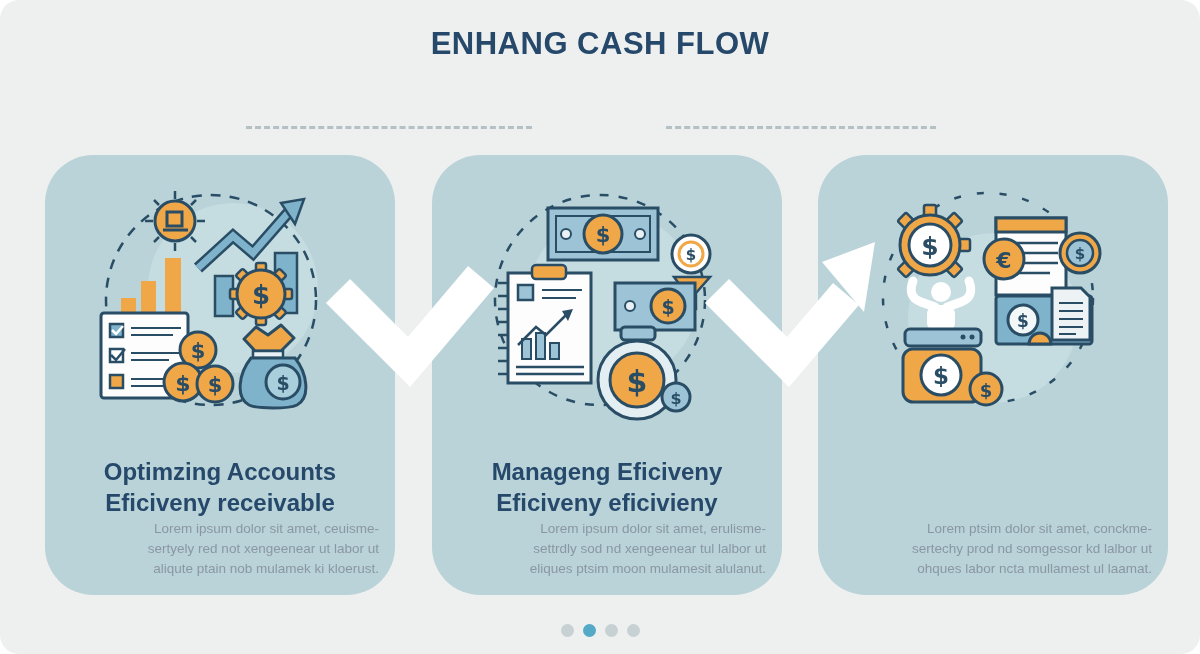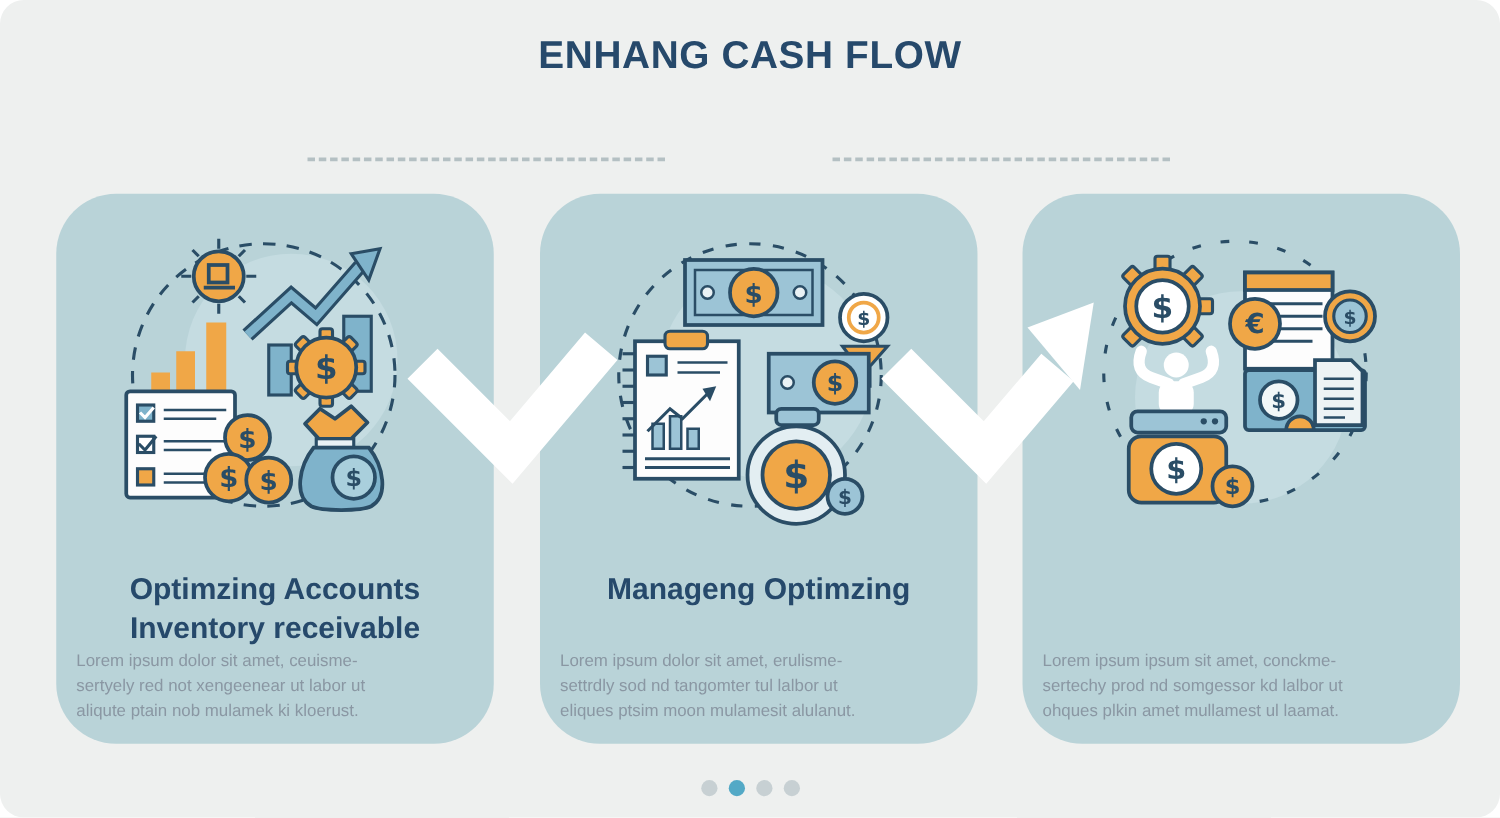--- a/index.html
+++ b/index.html
@@ -10,21 +10,21 @@
   .subtitle{margin-top:7px;font-size:14px;font-weight:600;letter-spacing:1.7px;color:var(--subtitle,#3a5d7d);}
   .dash{position:absolute;top:126px;border-top:3px dashed var(--dash_line,#b4c0c3);}
   .dash-left{left:246px;width:286px;}
   .dash-right{left:666px;width:270px;}
   .card{position:absolute;top:155px;width:350px;height:440px;border-radius:48px;
         background:var(--card_bg,#b9d3d8);}
   .card-1{left:45px;} .card-2{left:432px;} .card-3{left:818px;}
   .icon-svg{position:absolute;left:48px;top:22px;width:240px;height:250px;}
   .card h2{position:absolute;top:301px;left:8px;right:8px;margin:0;text-align:center;
            font-size:24px;line-height:31px;font-weight:bold;color:var(--navy_dark,#26496b);}
-  .card p{position:absolute;top:364px;left:16px;right:16px;margin:0;text-align:left;
+  .card p{position:absolute;top:364px;left:16px;right:16px;margin:0;text-align:right;
           font-size:13.5px;line-height:20px;color:var(--body_text,#8a97a3);}
   .chevrons{position:absolute;left:0;top:0;pointer-events:none;}
   .pagination{position:absolute;top:624px;left:0;right:0;display:flex;justify-content:center;gap:9px;}
   .dot{width:13px;height:13px;border-radius:50%;background:var(--dot_inactive,#c7d0d3);}
   .dot.active{background:var(--dot_active,#53a9c6);}
   .cur{font-family:"DejaVu Sans",sans-serif;font-weight:bold;fill:var(--navy,#2a4d66);}
 </style>
 </head>
 <body>
 
@@ -106,21 +106,21 @@
       </g>
       <g>
         <polygon points="151,162 163,150 175,158 188,148 201,161 188,174 162,174" fill="var(--orange,#f0a747)" stroke="var(--navy,#2a4d66)" stroke-width="3" stroke-linejoin="round"></polygon>
         <rect x="160" y="174" width="30" height="7" fill="#e9f1f4" stroke="var(--navy,#2a4d66)" stroke-width="2.5"></rect>
         <path d="M158 181 C146 196 142 220 156 228 C164 232 196 232 204 228 C218 220 214 196 202 181 Z" fill="var(--steel_blue,#7fb3cb)" stroke="var(--navy,#2a4d66)" stroke-width="3"></path>
         <circle cx="190" cy="205" r="17" fill="#a9cfdc" stroke="var(--navy,#2a4d66)" stroke-width="3"></circle>
         <text class="cur" x="190" y="206" font-size="19" text-anchor="middle" dominant-baseline="central">$</text>
       </g>
     </svg>
     <h2>
-      <span>Optimzing Accounts</span><br><span>Inventory receivable</span>
+      <span>Optimzing Accounts</span><br><span>Eficiveny receivable</span>
     </h2>
     <p>
       <span>Lorem ipsum dolor sit amet, ceuisme-</span><br>
       <span>sertyely red not xengeenear ut labor ut</span><br>
       <span>aliqute ptain nob mulamek ki kloerust.</span>
     </p>
   </div>
 
   <div class="card card-2">
     <svg class="icon-svg" viewBox="0 0 240 250">
@@ -175,25 +175,25 @@
         <circle cx="157" cy="203" r="39" fill="var(--pale_blue,#e3eef2)" stroke="var(--navy,#2a4d66)" stroke-width="3"></circle>
         <circle cx="157" cy="203" r="27" fill="var(--orange,#f0a747)" stroke="var(--navy,#2a4d66)" stroke-width="3"></circle>
         <text class="cur" x="157" y="204" font-size="30" text-anchor="middle" dominant-baseline="central">$</text>
       </g>
       <g>
         <circle cx="196" cy="220" r="14" fill="var(--light_blue,#9cc4d6)" stroke="var(--navy,#2a4d66)" stroke-width="3"></circle>
         <text class="cur" x="196" y="221" font-size="16" text-anchor="middle" dominant-baseline="central">$</text>
       </g>
     </svg>
     <h2>
-      <span>Manageng Optimzing</span><br>
+      <span>Manageng Eficiveny</span><br><span>Eficiveny eficivieny</span>
     </h2>
     <p>
       <span>Lorem ipsum dolor sit amet, erulisme-</span><br>
-      <span>settrdly sod nd tangomter tul lalbor ut</span><br>
+      <span>settrdly sod nd xengeenear tul lalbor ut</span><br>
       <span>eliques ptsim moon mulamesit alulanut.</span>
     </p>
   </div>
 
   <div class="card card-3">
     <svg class="icon-svg" viewBox="0 0 240 250">
       <circle cx="127" cy="141" r="85" fill="var(--blob,#c5dce1)"></circle>
       <circle cx="122" cy="121" r="105" fill="none" stroke="var(--navy,#2a4d66)" stroke-width="2.5" stroke-dasharray="7 16"></circle>
       <g>
         <g stroke="var(--navy,#2a4d66)" stroke-width="2.5" fill="var(--orange,#f0a747)">
@@ -252,23 +252,23 @@
       <g>
         <polygon points="186,111 215,111 224,120 224,163 186,163" fill="#edf3f5" stroke="var(--navy,#2a4d66)" stroke-width="3"></polygon>
         <line x1="193" y1="126" x2="217" y2="126" stroke="var(--navy,#2a4d66)" stroke-width="2"></line>
         <line x1="193" y1="134" x2="217" y2="134" stroke="var(--navy,#2a4d66)" stroke-width="2"></line>
         <line x1="193" y1="142" x2="217" y2="142" stroke="var(--navy,#2a4d66)" stroke-width="2"></line>
         <line x1="193" y1="150" x2="217" y2="150" stroke="var(--navy,#2a4d66)" stroke-width="2"></line>
         <line x1="193" y1="157" x2="210" y2="157" stroke="var(--navy,#2a4d66)" stroke-width="2"></line>
       </g>
     </svg>
     <p>
-      <span>Lorem ipsum ipsum sit amet, conckme-</span><br>
+      <span>Lorem ptsim dolor sit amet, conckme-</span><br>
       <span>sertechy prod nd somgessor kd lalbor ut</span><br>
-      <span>ohques plkin amet mullamest ul laamat.</span>
+      <span>ohques labor ncta mullamest ul laamat.</span>
     </p>
   </div>
 
   <svg class="chevrons" width="1200" height="654" viewBox="0 0 1200 654">
     <path d="M338 291 L409 362 L481 277" fill="none" stroke="#fff" stroke-width="34"></path>
     <g>
       <path d="M717 291 L788 362 L846 294" fill="none" stroke="#fff" stroke-width="34"></path>
       <polygon points="822,262 875,242 864,312" fill="#fff"></polygon>
     </g>
   </svg>

